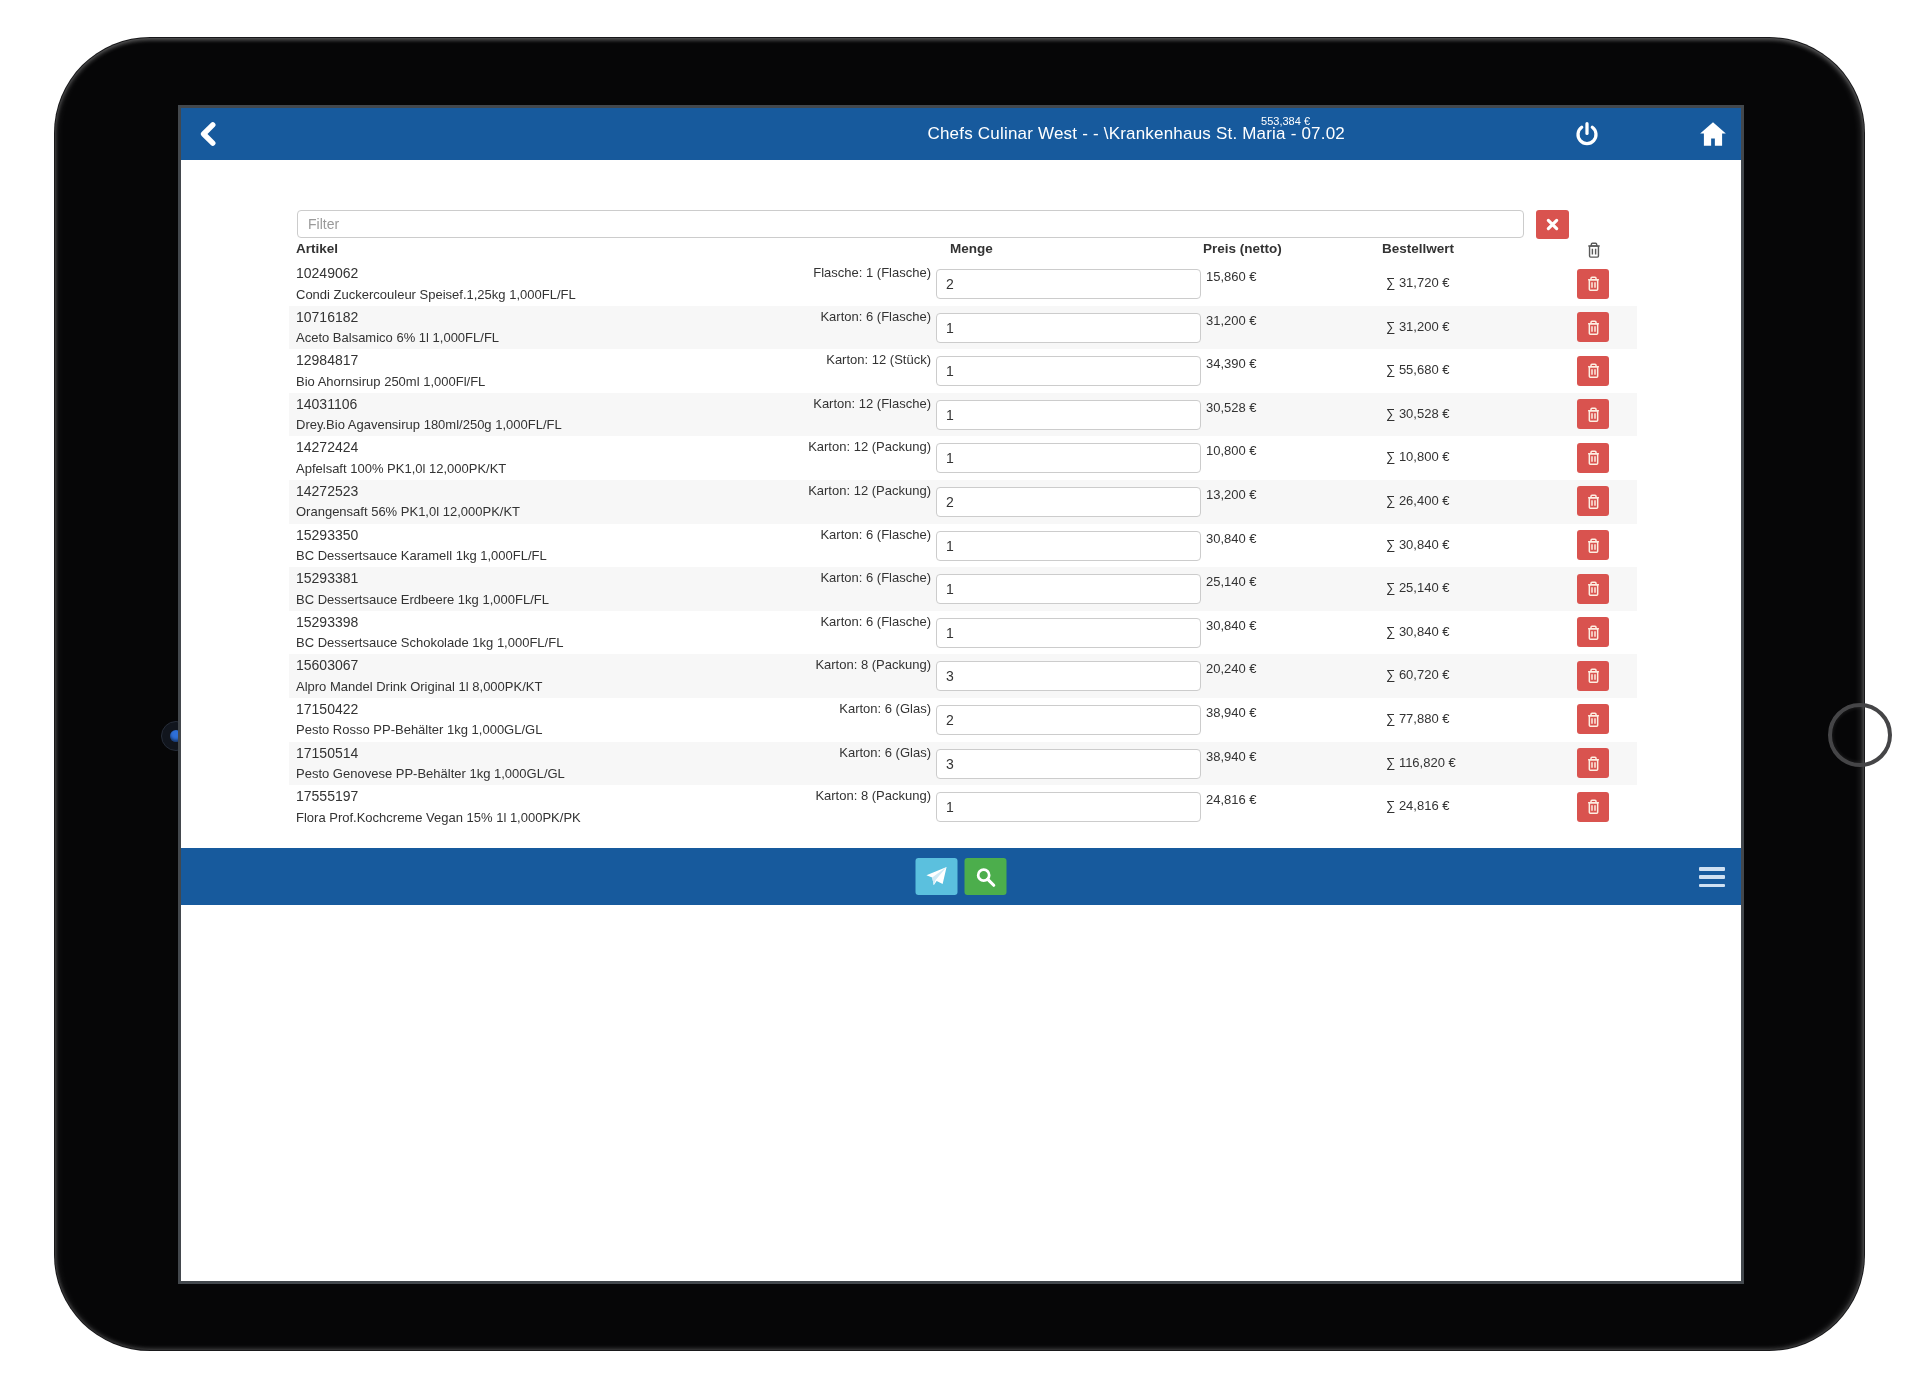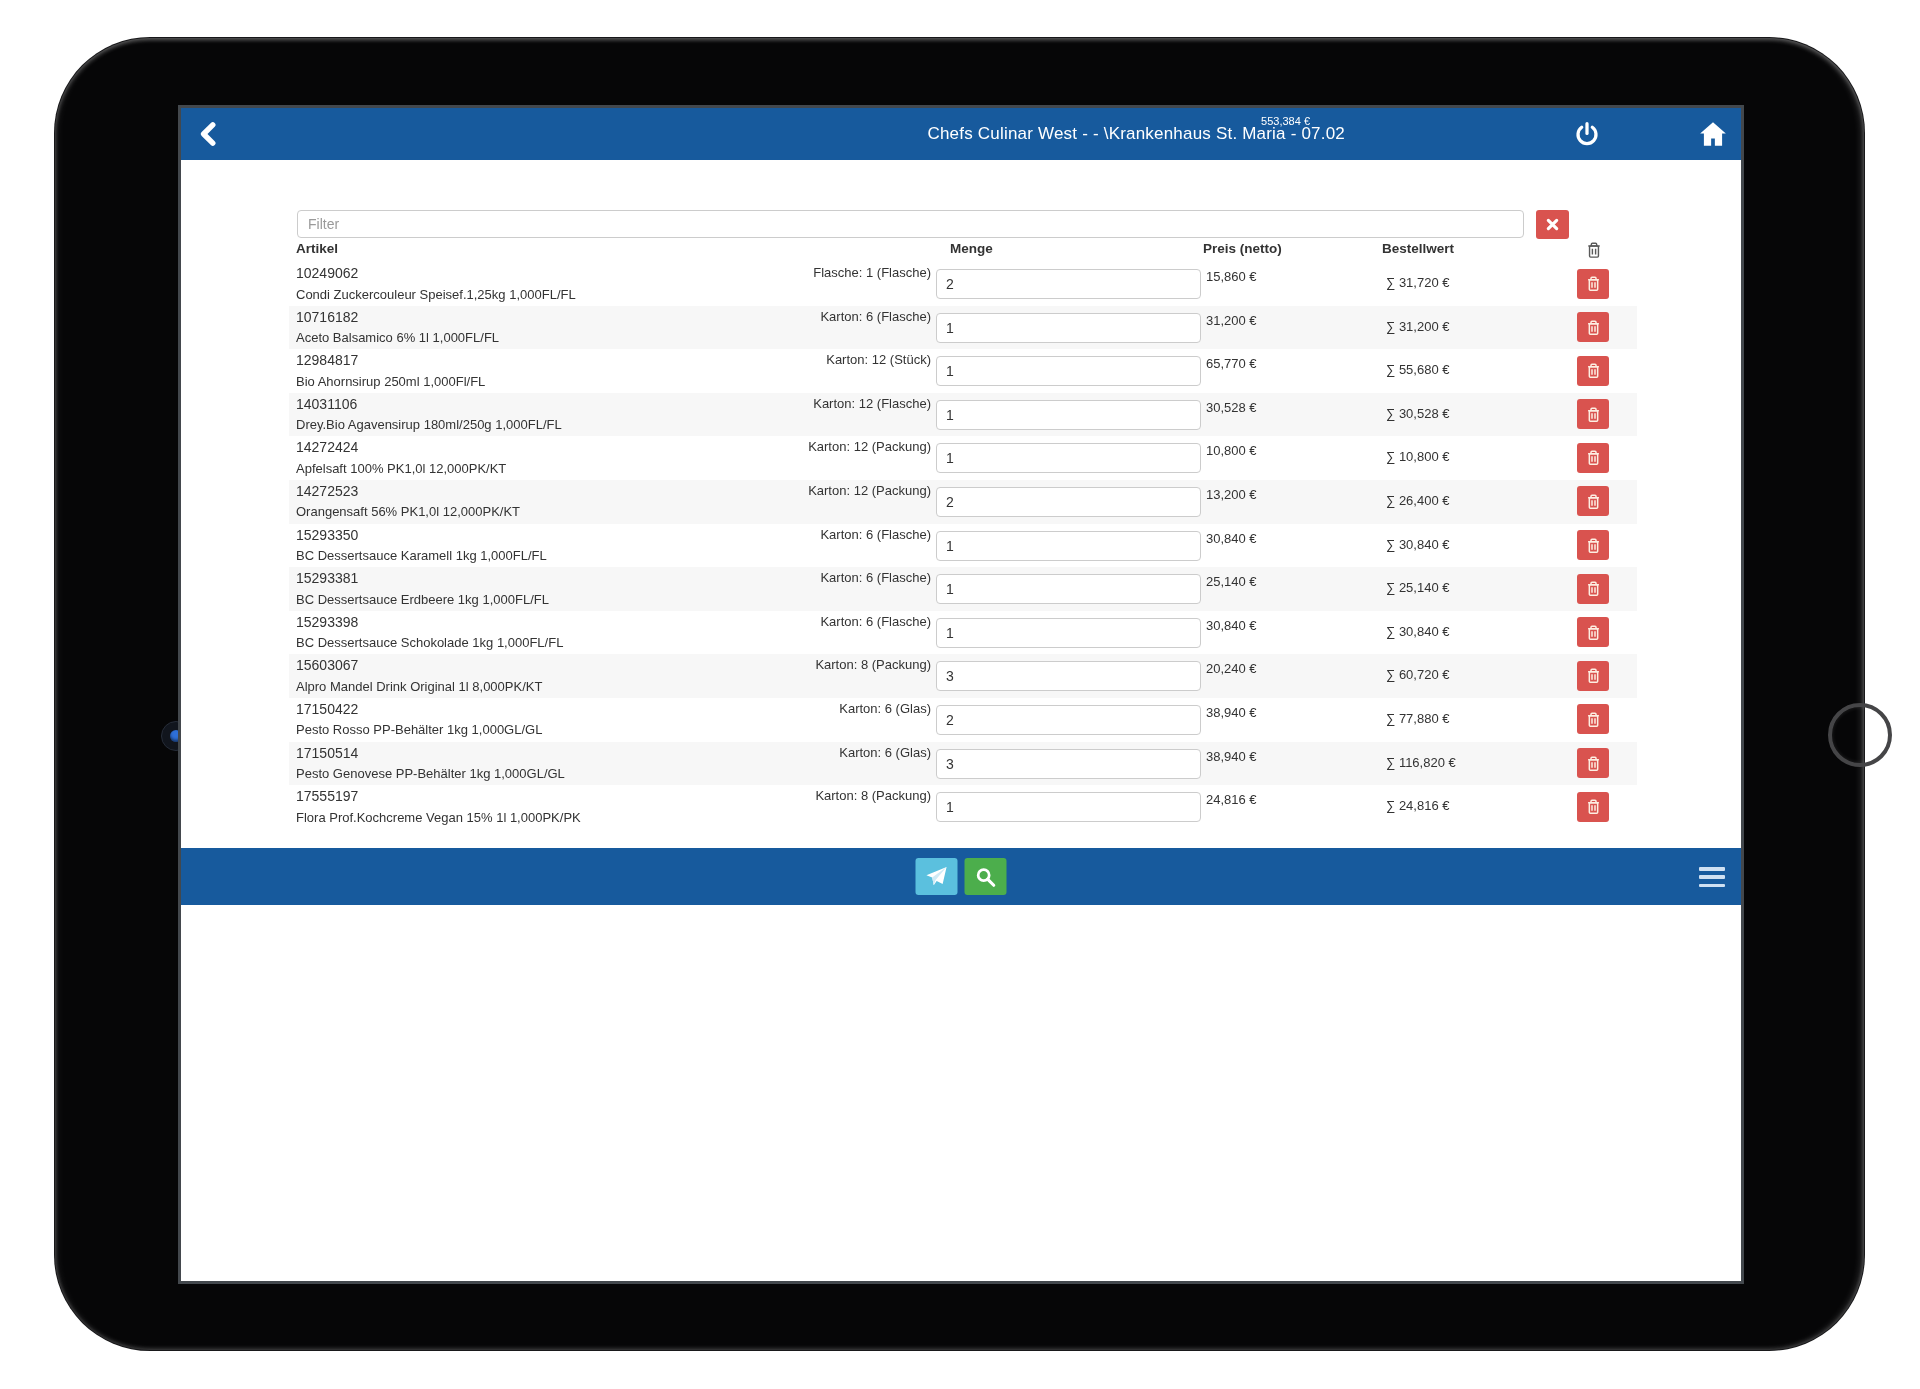--- a/index.html
+++ b/index.html
@@ -163,21 +163,21 @@
           <path d="M7.2 8.5 v6.5 M10.8 8.5 v6.5"></path>
         </g>
       </svg>
     </button>
   </div>
       <div class="row">
     <div class="art-no">12984817</div>
     <div class="art-desc">Bio Ahornsirup 250ml 1,000Fl/FL</div>
     <div class="unit">Karton: 12 (Stück)</div>
     <input class="qty" type="text" value="1" style="">
-    <div class="price">65,770 €</div>
+    <div class="price">34,390 €</div>
     <div class="sum">∑ 55,680 €</div>
     <button class="del">
       <svg width="15" height="17" viewBox="0 0 18 20">
         <g stroke="#fdeee2" fill="none" stroke-width="1.8">
           <path d="M2.5 5.5 h13"></path>
           <path d="M6 5.5 V3.6 a1.2 1.2 0 0 1 1.2 -1.2 h3.6 a1.2 1.2 0 0 1 1.2 1.2 V5.5"></path>
           <rect x="4" y="5.5" width="10" height="12.5" rx="1.2"></rect>
           <path d="M7.2 8.5 v6.5 M10.8 8.5 v6.5"></path>
         </g>
       </svg>

